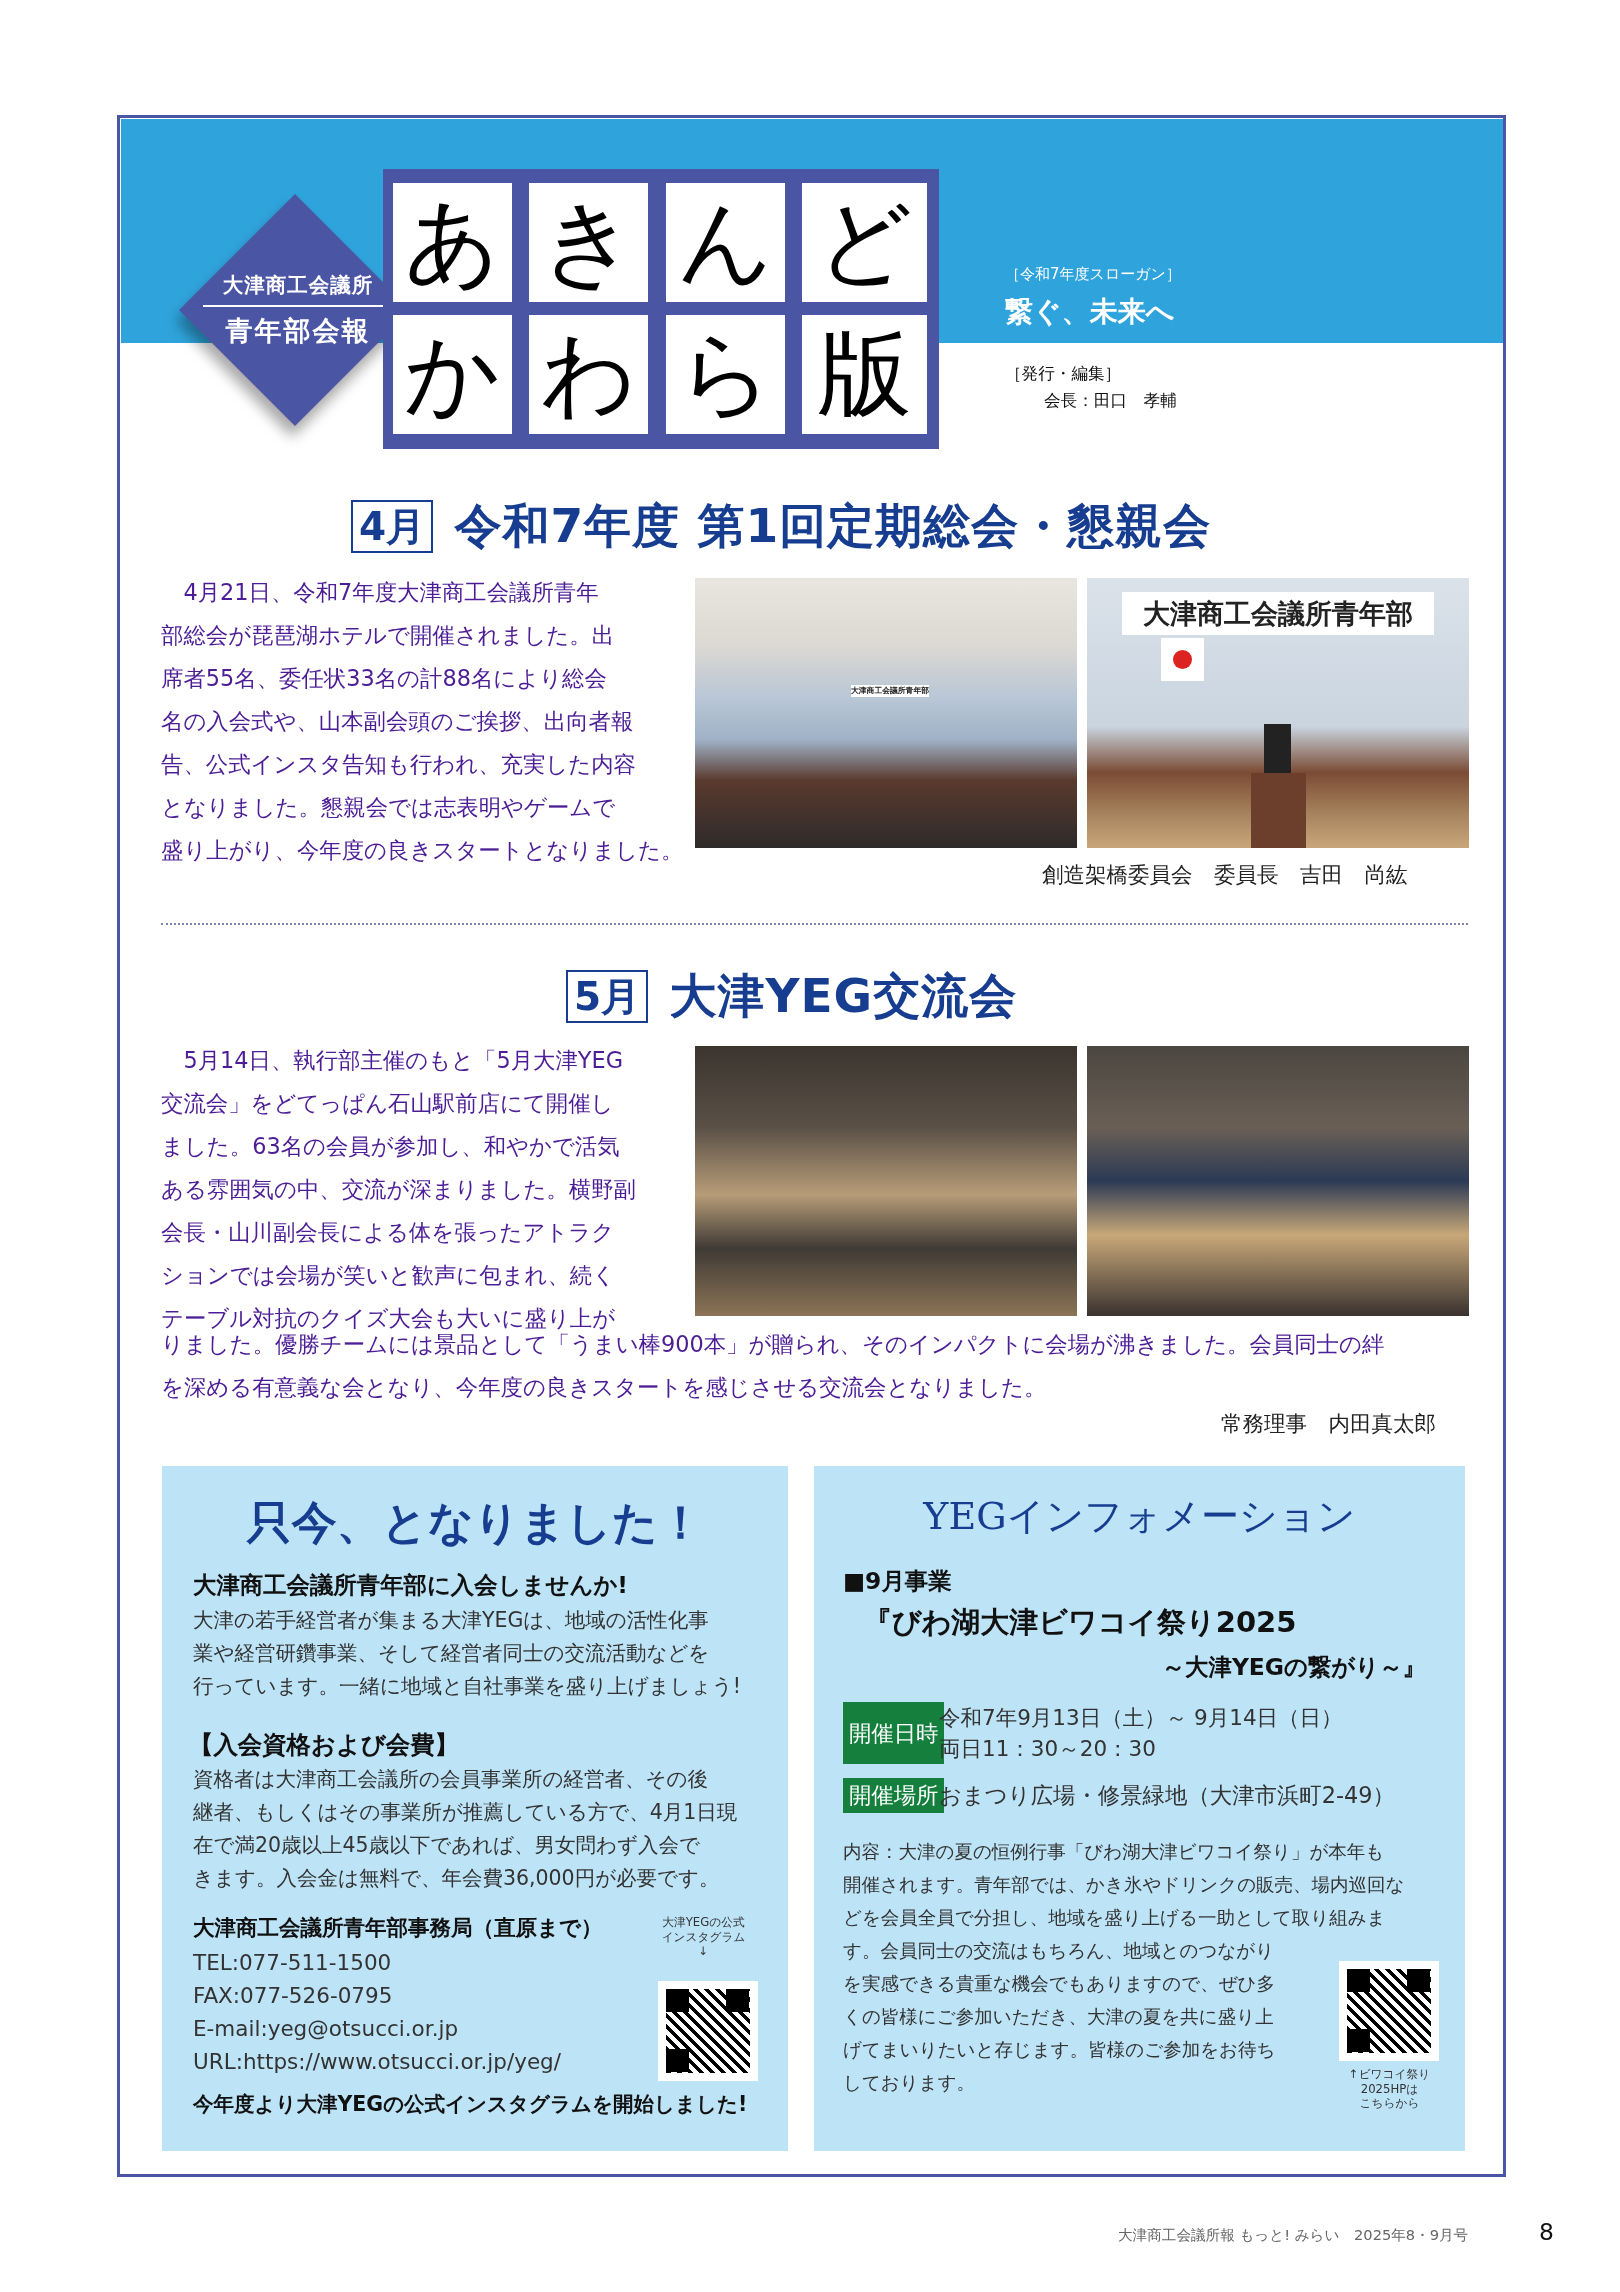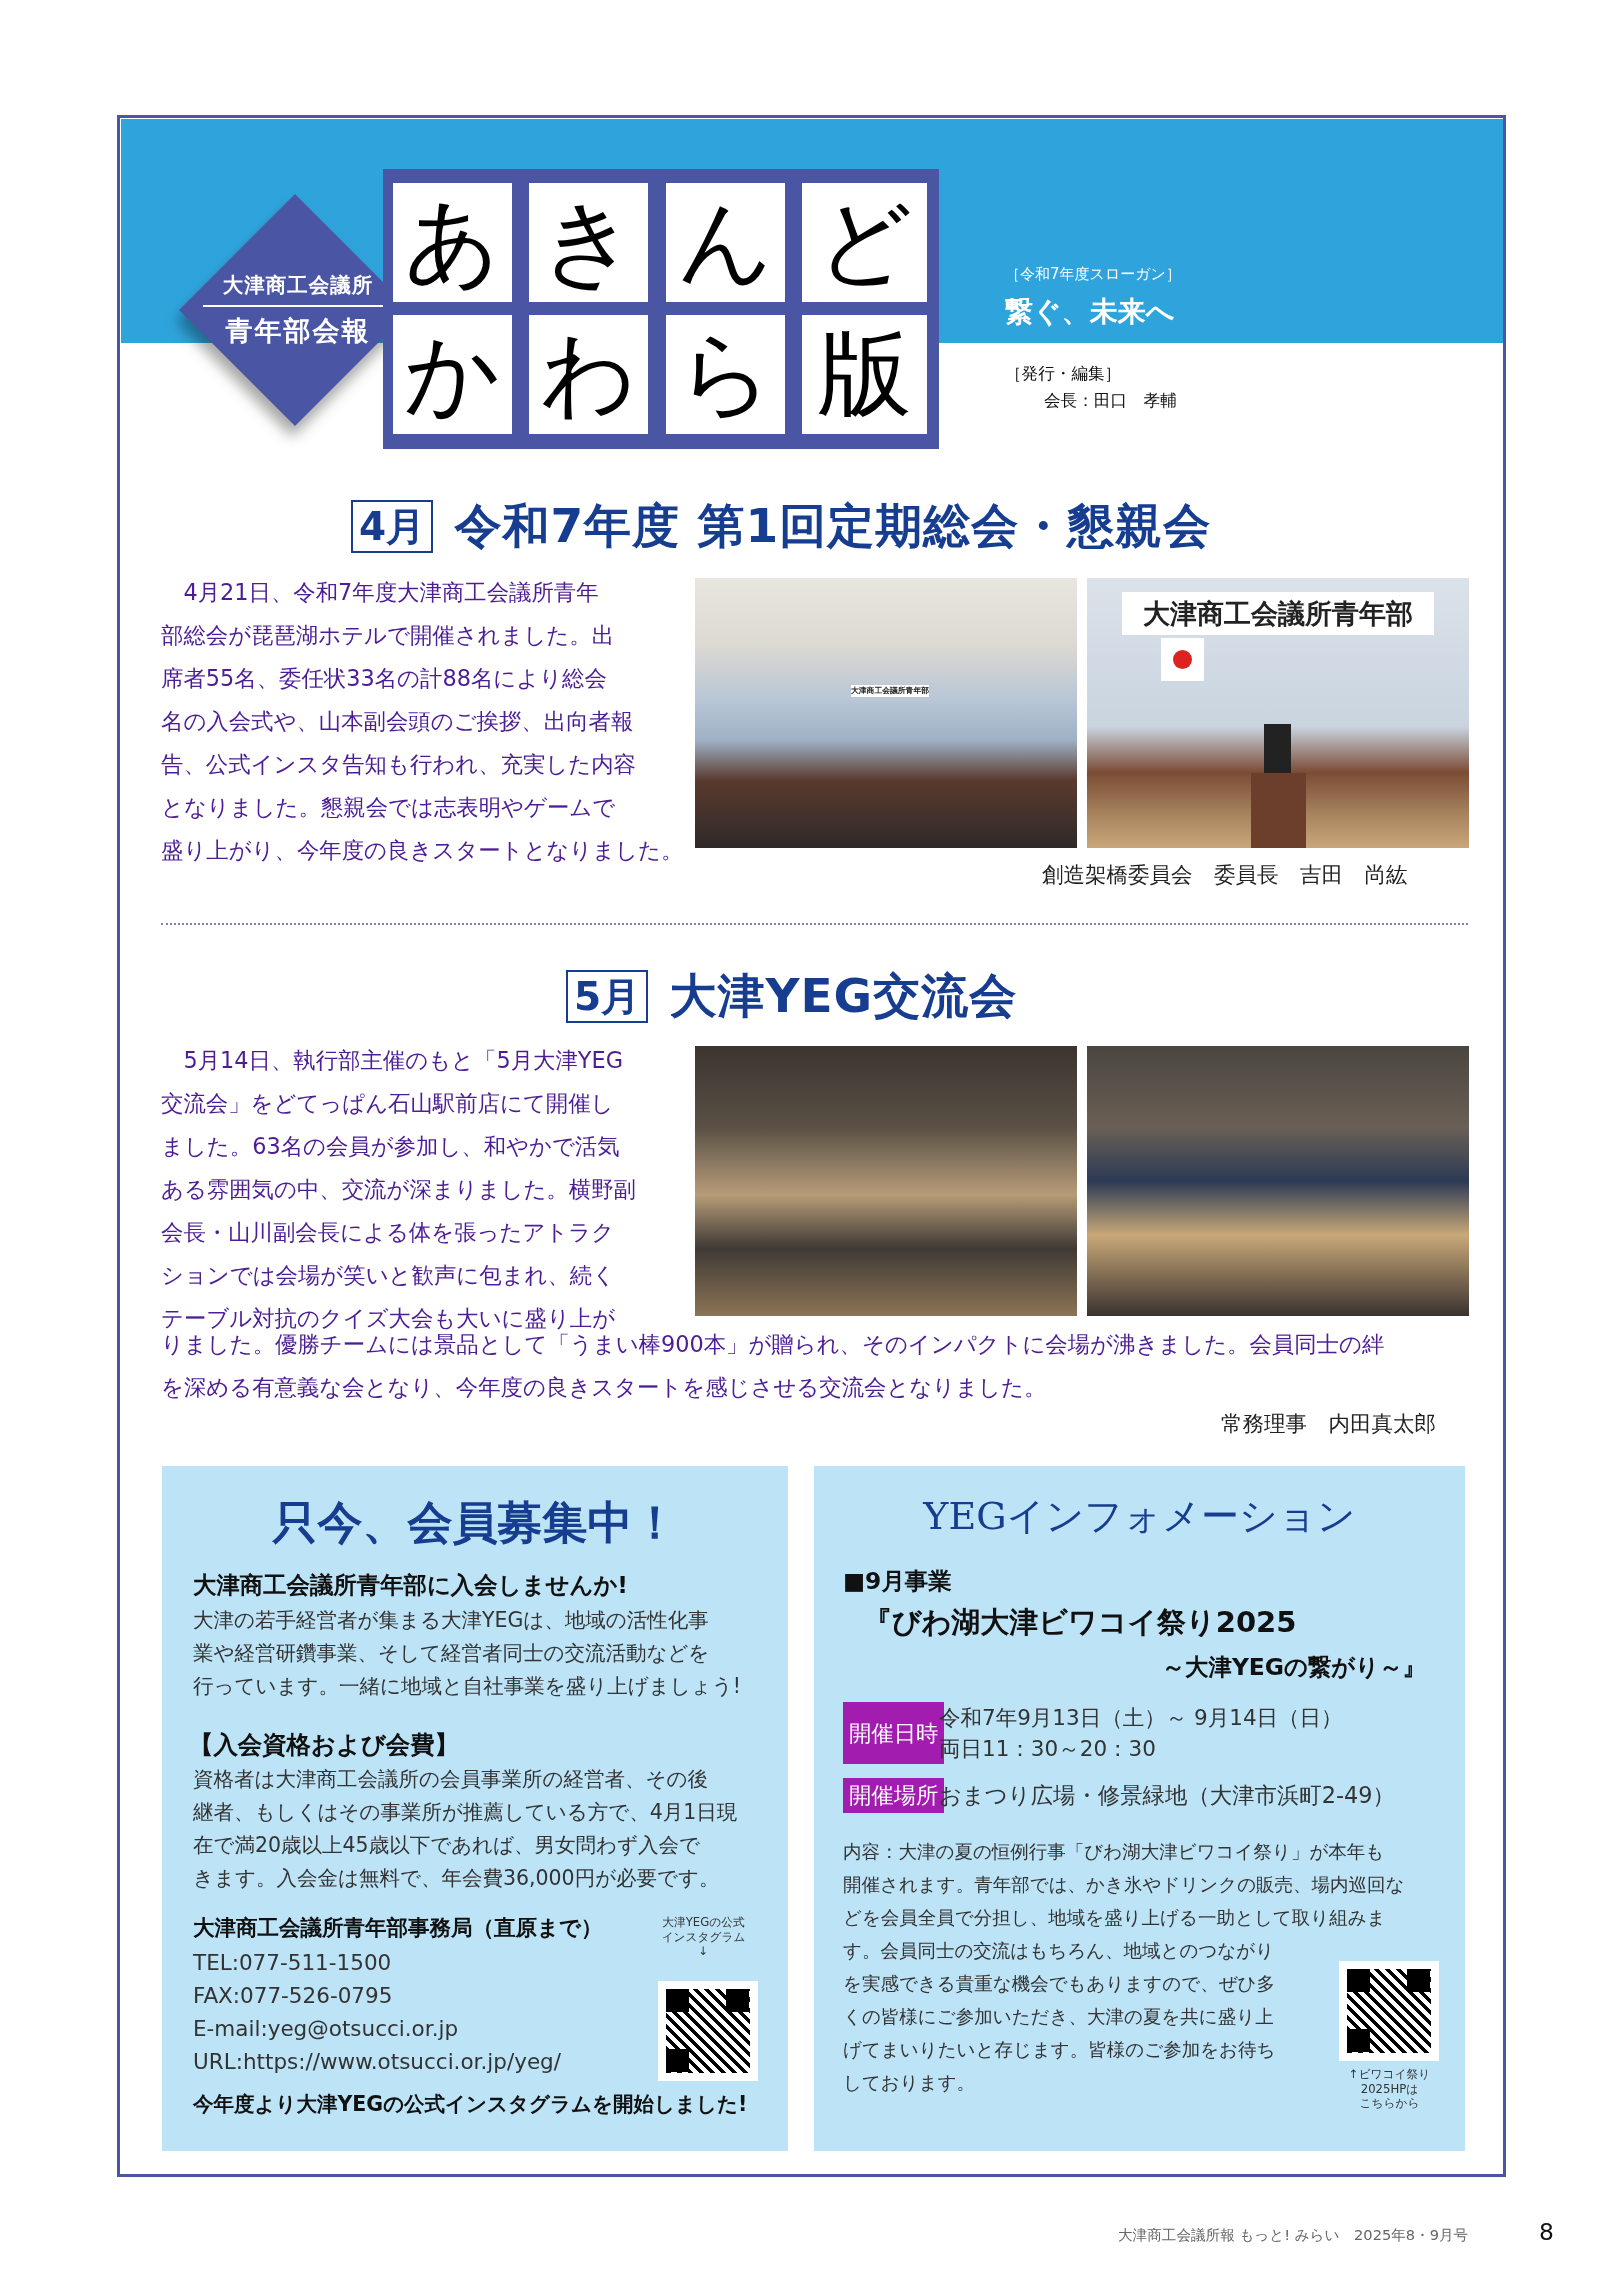--- a/index.html
+++ b/index.html
@@ -26,21 +26,21 @@
   .ph2{background:linear-gradient(180deg,#dbe2ea 0%,#c9d4df 55%,#7b4c35 72%,#a8855f 88%,#c9a67a 100%);}
   .ph3{background:linear-gradient(180deg,#3b352f 0%,#5a5046 30%,#b79c78 55%,#3f3a35 75%,#8c7456 100%);}
   .ph4{background:linear-gradient(180deg,#4a4640 0%,#6a5f55 30%,#2c3a55 50%,#c8a878 70%,#3a3230 100%);}
   .banner{background:#fff;color:#222;font-weight:bold;text-align:center;}
   .dots{left:161px;top:923px;width:1307px;height:0;border-top:2.9px dotted #7e83ab;}
   .caption{font-size:21.5px;color:#222;}
   .box{background:#bde3f6;}
   .box-title{color:#163d8f;font-weight:bold;text-align:center;}
   .bold-h{font-weight:bold;font-size:23.4px;color:#111;}
   .small{font-size:20.5px;line-height:33px;color:#333;}
-  .tag{background:#a21caf;color:#fff;font-size:22.4px;padding:0 5.9px;line-height:39px;}
+  .tag{background:#15803d;color:#fff;font-size:22.4px;padding:0 5.9px;line-height:39px;}
   .qr{background:#fff;padding:7.8px;}
   .qr-grid{width:84px;height:84px;background:
     linear-gradient(#000,#000) 0 0/23.4px 23.4px no-repeat,
     linear-gradient(#000,#000) 60px 0/23.4px 23.4px no-repeat,
     linear-gradient(#000,#000) 0 60px/23.4px 23.4px no-repeat,
     repeating-linear-gradient(45deg,#000 0 3.9px,#fff 3.9px 7.8px),
     #fff;}
   .footer{left:1118px;top:2226px;font-size:14.6px;color:#666;}
   .pagenum{left:1539px;top:2218px;font-size:23.4px;color:#111;}
 </style>
@@ -115,21 +115,21 @@
 </div>
 <div class="abs photo ph3" style="left:695px;top:1046px;width:382px;height:270px;"></div>
 <div class="abs photo ph4" style="left:1087px;top:1046px;width:382px;height:270px;"></div>
 <div class="abs body-text" style="left:161px;top:1323px;width:1312px;white-space:nowrap;">
   <div>りました。優勝チームには景品として「うまい棒900本」が贈られ、そのインパクトに会場が沸きました。会員同士の絆</div>
   <div>を深める有意義な会となり、今年度の良きスタートを感じさせる交流会となりました。</div>
 </div>
 <div class="abs caption" style="left:1221px;top:1409px;">常務理事　内田真太郎</div>
 
 <div class="abs box" style="left:162px;top:1466px;width:626px;height:685px;">
-  <div class="box-title" style="position:absolute;left:0;top:27px;width:100%;font-size:45px;">只今、会員募集中！</div>
+  <div class="box-title" style="position:absolute;left:0;top:27px;width:100%;font-size:45px;">只今、となりました！</div>
   <div class="bold-h" style="position:absolute;left:31px;top:103px;">大津商工会議所青年部に入会しませんか!</div>
   <div class="small" style="position:absolute;left:31px;top:138px;width:585px;">
     <div>大津の若手経営者が集まる大津YEGは、地域の活性化事</div>
     <div>業や経営研鑽事業、そして経営者同士の交流活動などを</div>
     <div>行っています。一緒に地域と自社事業を盛り上げましょう!</div>
   </div>
   <div class="bold-h" style="position:absolute;left:27px;top:263px;font-size:24.4px;">【入会資格および会費】</div>
   <div class="small" style="position:absolute;left:31px;top:297px;width:585px;">
     <div>資格者は大津商工会議所の会員事業所の経営者、その後</div>
     <div>継者、もしくはその事業所が推薦している方で、4月1日現</div>

